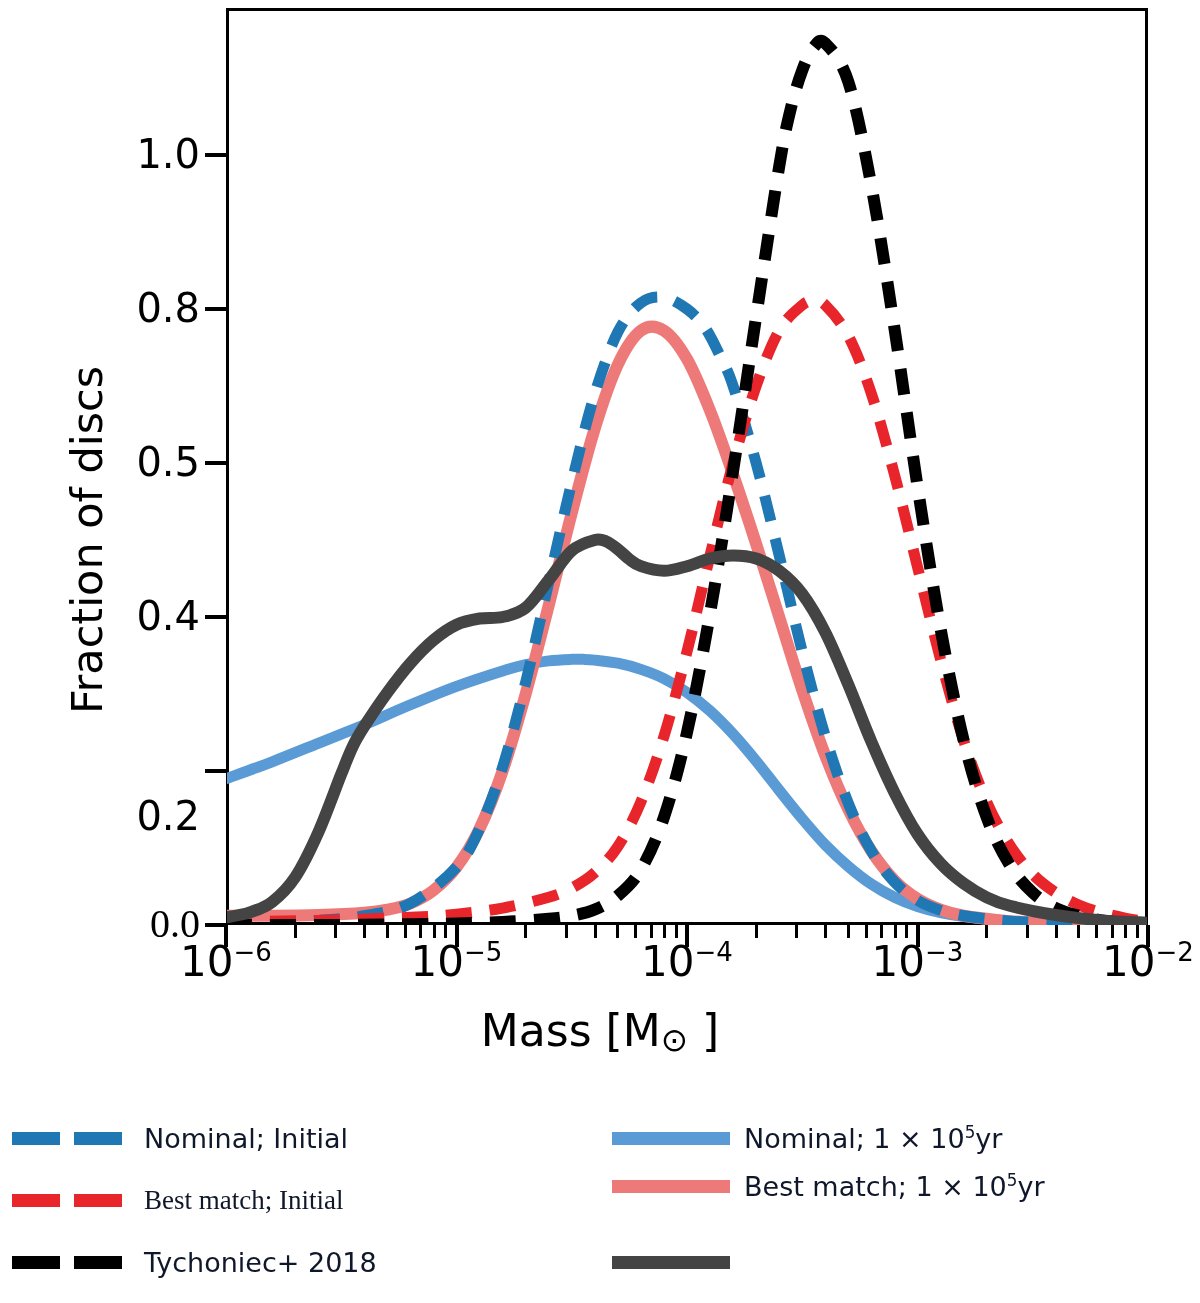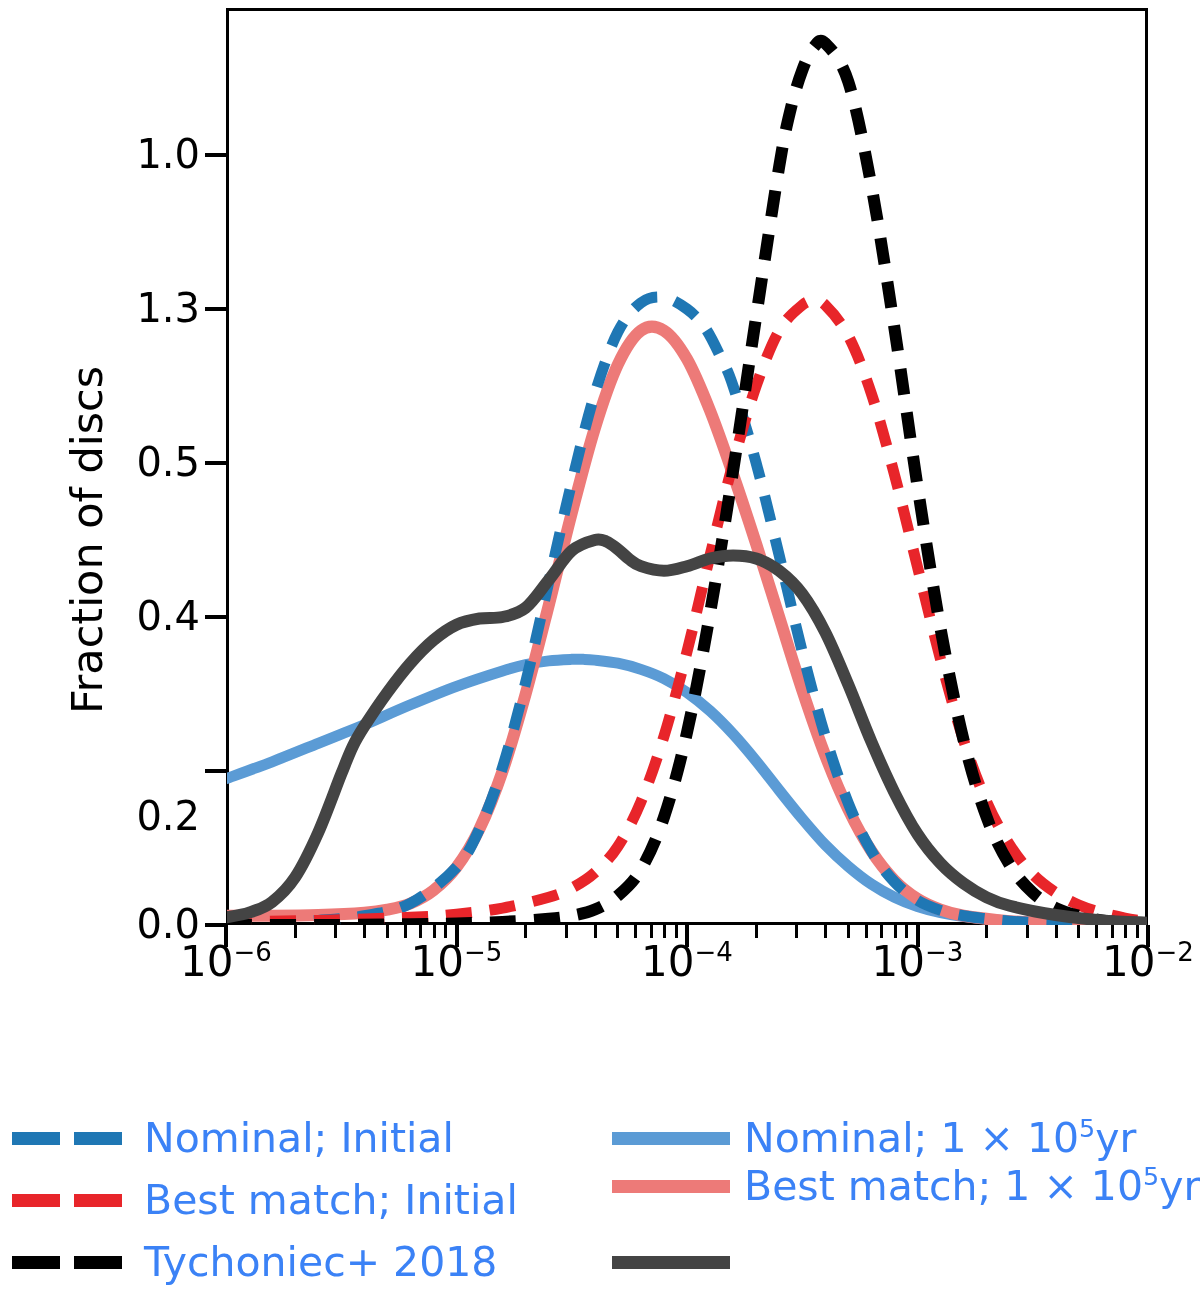--- a/index.html
+++ b/index.html
@@ -21,40 +21,40 @@
   .xtick-label sup{font-size:0.62em;vertical-align:super;line-height:0;}
   .xtick-major{position:absolute;top:925px;width:4px;height:22px;background:#000;}
   .xtick-minor{position:absolute;top:925px;width:3px;height:13px;background:#000;}
   #xlabel{position:absolute;top:1005px;left:0;width:1200px;text-align:center;font-size:44px;color:#000;}
   .sunsym{display:inline-block;font-size:0.74em;vertical-align:-0.16em;}
 
   
   #legend{position:absolute;left:0;top:1100px;width:1200px;height:200px;}
   .legend-row{position:absolute;display:flex;align-items:center;height:60px;}
   .legend-swatch{width:118px;height:13px;margin-right:14px;flex:0 0 auto;position:relative;}
-  .legend-text{font-size:41px;white-space:nowrap;color:#3b82f6;}
+  .legend-text{font-size:27px;white-space:nowrap;color:#0f172a;}
   .legend-text sup{font-size:0.62em;vertical-align:super;line-height:0;}
 </style>
 </head>
 <body>
 
 <div id="root">
 
   <div id="ylabel" style="left: 62px; top: 714px;">Fraction of discs</div>
 
   <div id="ytick-container">
-      <div class="ytick-label" style="top: 904px; width: 200px; left: 0px;">0.0</div>
+      <div class="ytick-label" style="top: 904px; width: 200px; left: 0px; font-family: Liberation Serif, serif;">0.0</div>
       <div class="ytick-mark" style="top: 923px;"></div>
       <div class="ytick-label" style="top: 750px; width: 200px; left: 0px; margin-top: 46px;">0.2</div>
       <div class="ytick-mark" style="top: 769px;"></div>
       <div class="ytick-label" style="top: 596px; width: 200px; left: 0px;">0.4</div>
       <div class="ytick-mark" style="top: 615px;"></div>
       <div class="ytick-label" style="top: 442px; width: 200px; left: 0px;">0.5</div>
       <div class="ytick-mark" style="top: 461px;"></div>
-      <div class="ytick-label" style="top: 288px; width: 200px; left: 0px;">1.3</div>
+      <div class="ytick-label" style="top: 288px; width: 200px; left: 0px;">0.8</div>
       <div class="ytick-mark" style="top: 307px;"></div>
       <div class="ytick-label" style="top: 134px; width: 200px; left: 0px;">1.0</div>
       <div class="ytick-mark" style="top: 153px;"></div>
     </div>
 
   <div id="plot-area"></div>
 
   <svg id="svg-curves" viewBox="0 0 1200 1303">
       <defs>
         <clipPath id="plotclip">
@@ -109,27 +109,28 @@
       <div class="xtick-minor" style="left: 985.387px;"></div>
       <div class="xtick-minor" style="left: 1025.98px;"></div>
       <div class="xtick-minor" style="left: 1054.77px;"></div>
       <div class="xtick-minor" style="left: 1077.11px;"></div>
       <div class="xtick-minor" style="left: 1095.36px;"></div>
       <div class="xtick-minor" style="left: 1110.8px;"></div>
       <div class="xtick-minor" style="left: 1124.16px;"></div>
       <div class="xtick-minor" style="left: 1135.95px;"></div>
     </div>
 
+  <div id="xlabel"><span>Mass [M</span><span class="sunsym">⊙</span><span> ]</span></div>
 
   <div id="legend">
       <div class="legend-row" style="left: 12px; top: 8px;">
         <span class="legend-swatch" style="background: linear-gradient(to right, rgb(31, 119, 180) 0px, rgb(31, 119, 180) 48px, transparent 48px, transparent 62px, rgb(31, 119, 180) 62px, rgb(31, 119, 180) 110px, transparent 110px, transparent 118px);"></span>
         <span class="legend-text">Nominal; Initial</span>
       </div>
-      <div class="legend-row" style="left: 12px; top: 70px;">
+      <div class="legend-row" style="left: 12px; top: 70px; font-family: Liberation Serif, serif;">
         <span class="legend-swatch" style="background: linear-gradient(to right, rgb(232, 37, 42) 0px, rgb(232, 37, 42) 48px, transparent 48px, transparent 62px, rgb(232, 37, 42) 62px, rgb(232, 37, 42) 110px, transparent 110px, transparent 118px);"></span>
         <span class="legend-text">Best match; Initial</span>
       </div>
       <div class="legend-row" style="left: 12px; top: 132px;">
         <span class="legend-swatch" style="background: linear-gradient(to right, rgb(0, 0, 0) 0px, rgb(0, 0, 0) 48px, transparent 48px, transparent 62px, rgb(0, 0, 0) 62px, rgb(0, 0, 0) 110px, transparent 110px, transparent 118px);"></span>
         <span class="legend-text">Tychoniec+ 2018</span>
       </div>
       <div class="legend-row" style="left: 612px; top: 8px;">
         <span class="legend-swatch" style="background: rgb(91, 155, 213);"></span>
         <span class="legend-text">Nominal;  1 × 10<sup>5</sup>yr</span>

